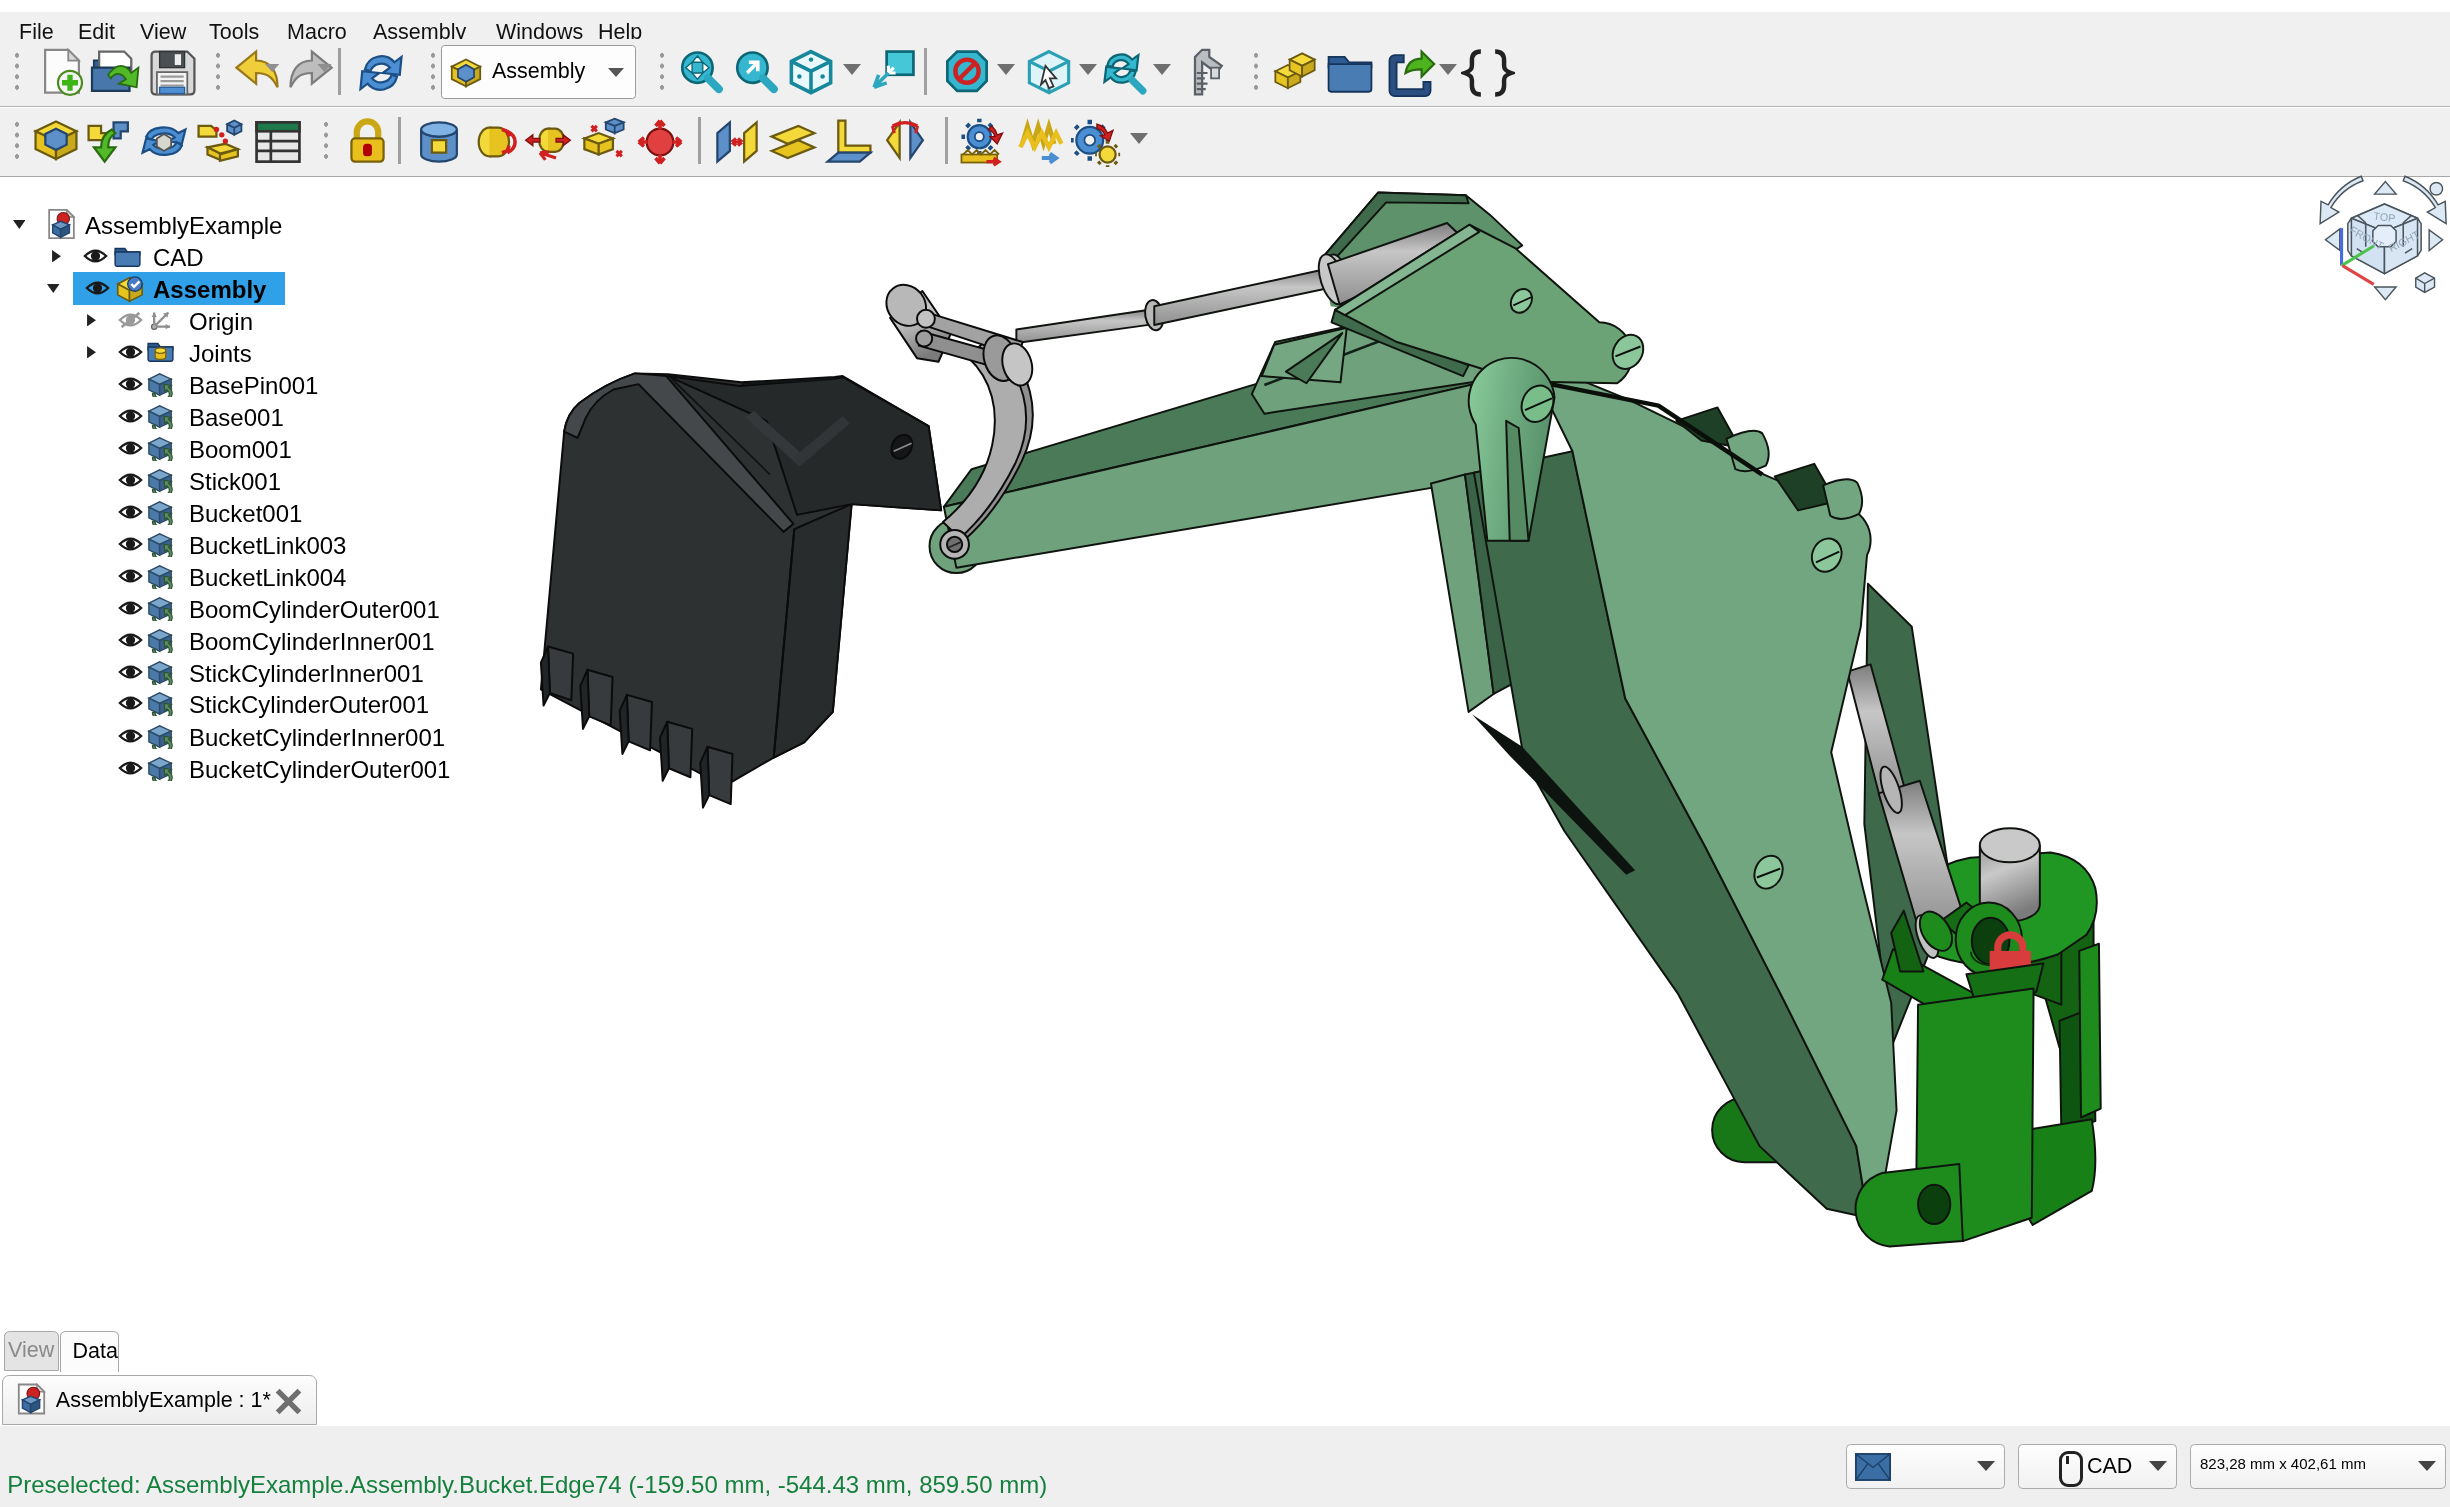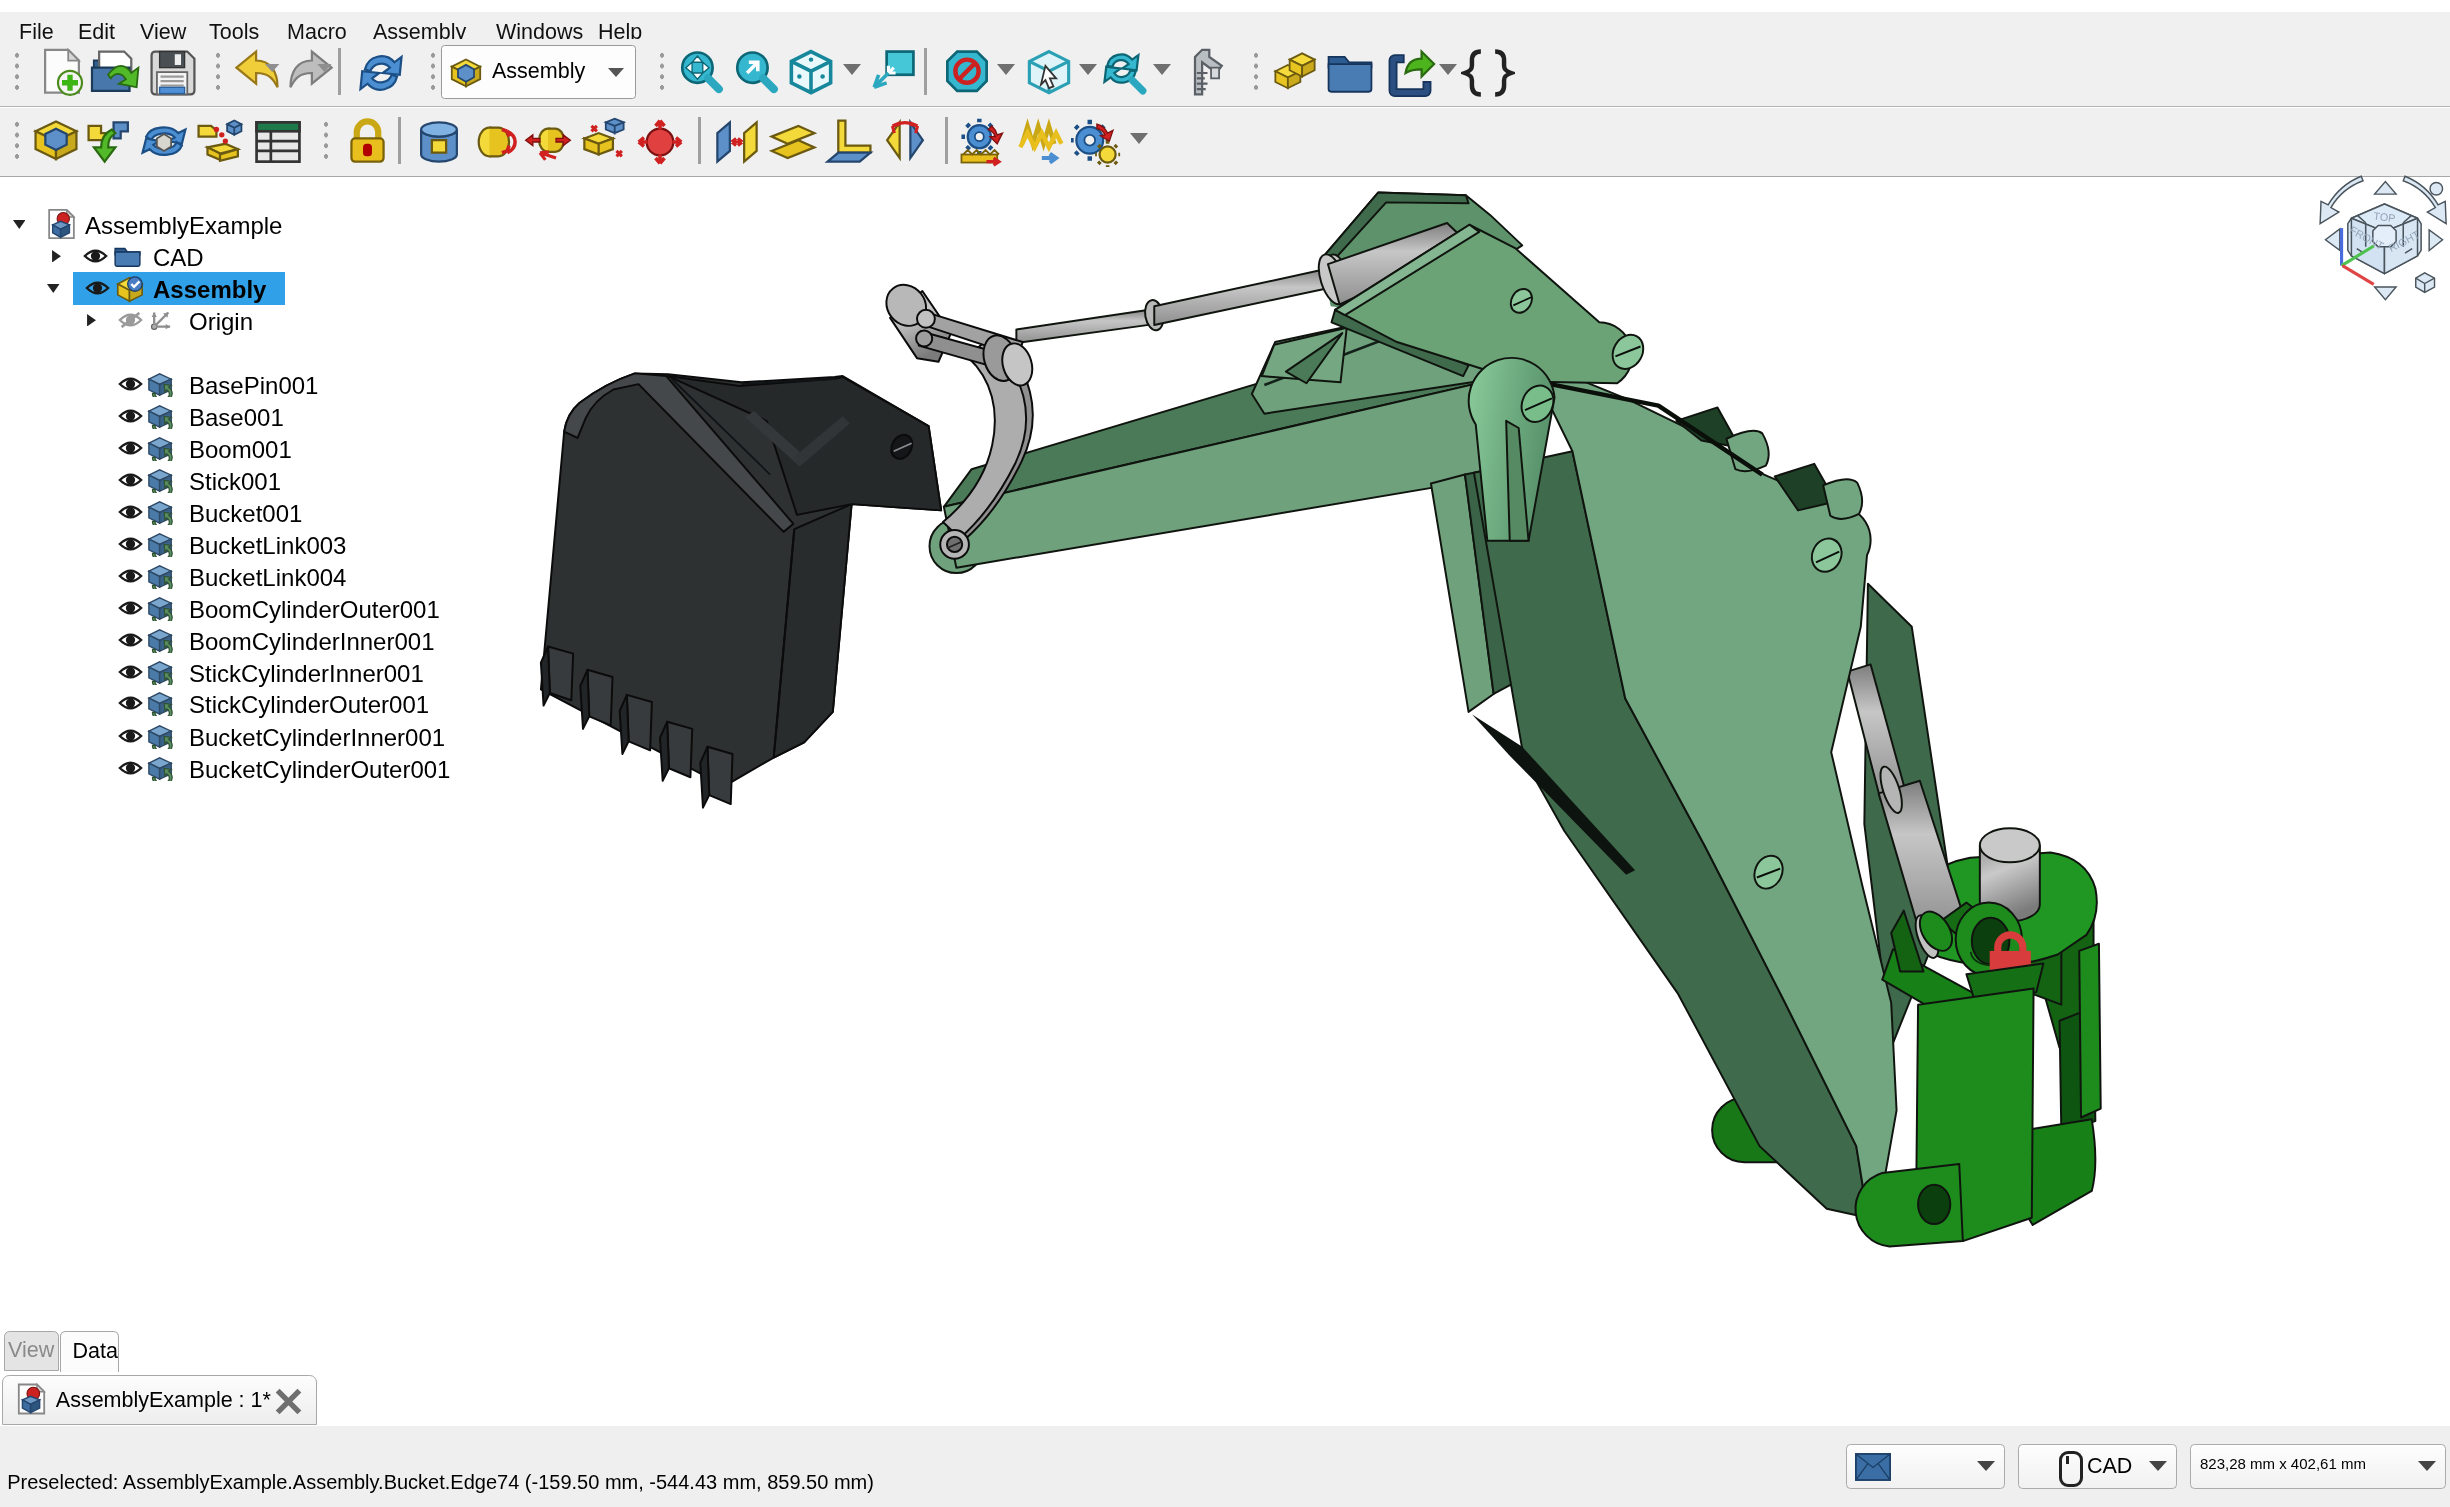--- a/index.html
+++ b/index.html
@@ -16,21 +16,21 @@
 .tsep{position:absolute;top:9px;width:2.7px;height:47px;background:#9f9f9f;}
 .darr{position:absolute;width:0;height:0;border-left:9.9px solid transparent;border-right:9.9px solid transparent;border-top:11.6px solid #6f6f6f;}
 .ticon{position:absolute;top:9px;}
 .tr{position:absolute;left:0;height:33px;width:537px;}
 .ti{position:absolute;}
 .tt{position:absolute;top:3.6px;white-space:nowrap;}
 #view{left:0;top:176px;width:2450px;height:1152px;background:#ffffff;}
 #tabsVD{position:absolute;left:0;top:1331px;}
 #doctab{position:absolute;left:1.8px;top:1375px;}
 #statusbar{left:0;top:1426px;width:2450px;height:81px;background:#efefef;}
-#statustext{position:absolute;left:7.2px;top:1471px;font-size:20px;color:#000000;text-align:right;}
+#statustext{position:absolute;left:7.2px;top:1471px;font-size:24px;color:#15803d;text-align:right;}
 .combo{position:absolute;top:1444px;height:45px;background:linear-gradient(#fefefe,#f1f1f1);border:1.8px solid #ababab;border-radius:4.5px;box-sizing:border-box;}
 .combo .ca{position:absolute;right:9px;top:16px;width:0;height:0;border-left:9px solid transparent;border-right:9px solid transparent;border-top:10.7px solid #444;}
 </style>
 </head>
 <body>
 
 <div class="abs" id="view"></div>
 <svg class="abs" id="modelsvg" style="left:0;top:0" width="2450" height="1507" viewBox="0 0 2736 1683">
 <defs>
 <linearGradient id="rodg" x1="0" y1="0" x2="0" y2="1">
@@ -515,20 +515,32 @@
         <use href="#arrR"></use>
       </svg>
       <svg class="ti" style="left:118px;top:8px" width="25" height="16" viewBox="0 0 28 18">
         <use href="#eyeoffic"></use>
       </svg>
       <svg class="ti" style="left:147px;top:4.5px" width="25" height="23" viewBox="0 0 28 26">
         <use href="#origic"></use>
       </svg>
       <span class="tt" style="left:189px">Origin</span>
     </div>
+<div class="tr" style="top:160px">
+      <svg class="ti" style="left:87px;top:9.9px" width="9" height="12.5" viewBox="0 0 10 14">
+        <use href="#arrR"></use>
+      </svg>
+      <svg class="ti" style="left:118px;top:8px" width="25" height="16" viewBox="0 0 28 18">
+        <use href="#eyeic"></use>
+      </svg>
+      <svg class="ti" style="left:147px;top:3.6px" width="27" height="23" viewBox="0 0 30 26">
+        <use href="#jointsic"></use>
+      </svg>
+      <span class="tt" style="left:189px">Joints</span>
+    </div>
 <div class="tr" style="top:192px">
       <svg class="ti" style="left:118px;top:8px" width="25" height="16" viewBox="0 0 28 18">
         <use href="#eyeic"></use>
       </svg>
       <svg class="ti" style="left:147px;top:3.6px" width="27" height="25" viewBox="0 0 30 28">
         <use href="#partic"></use>
       </svg>
       <span class="tt" style="left:189px">BasePin001</span>
     </div>
 <div class="tr" style="top:224px">

